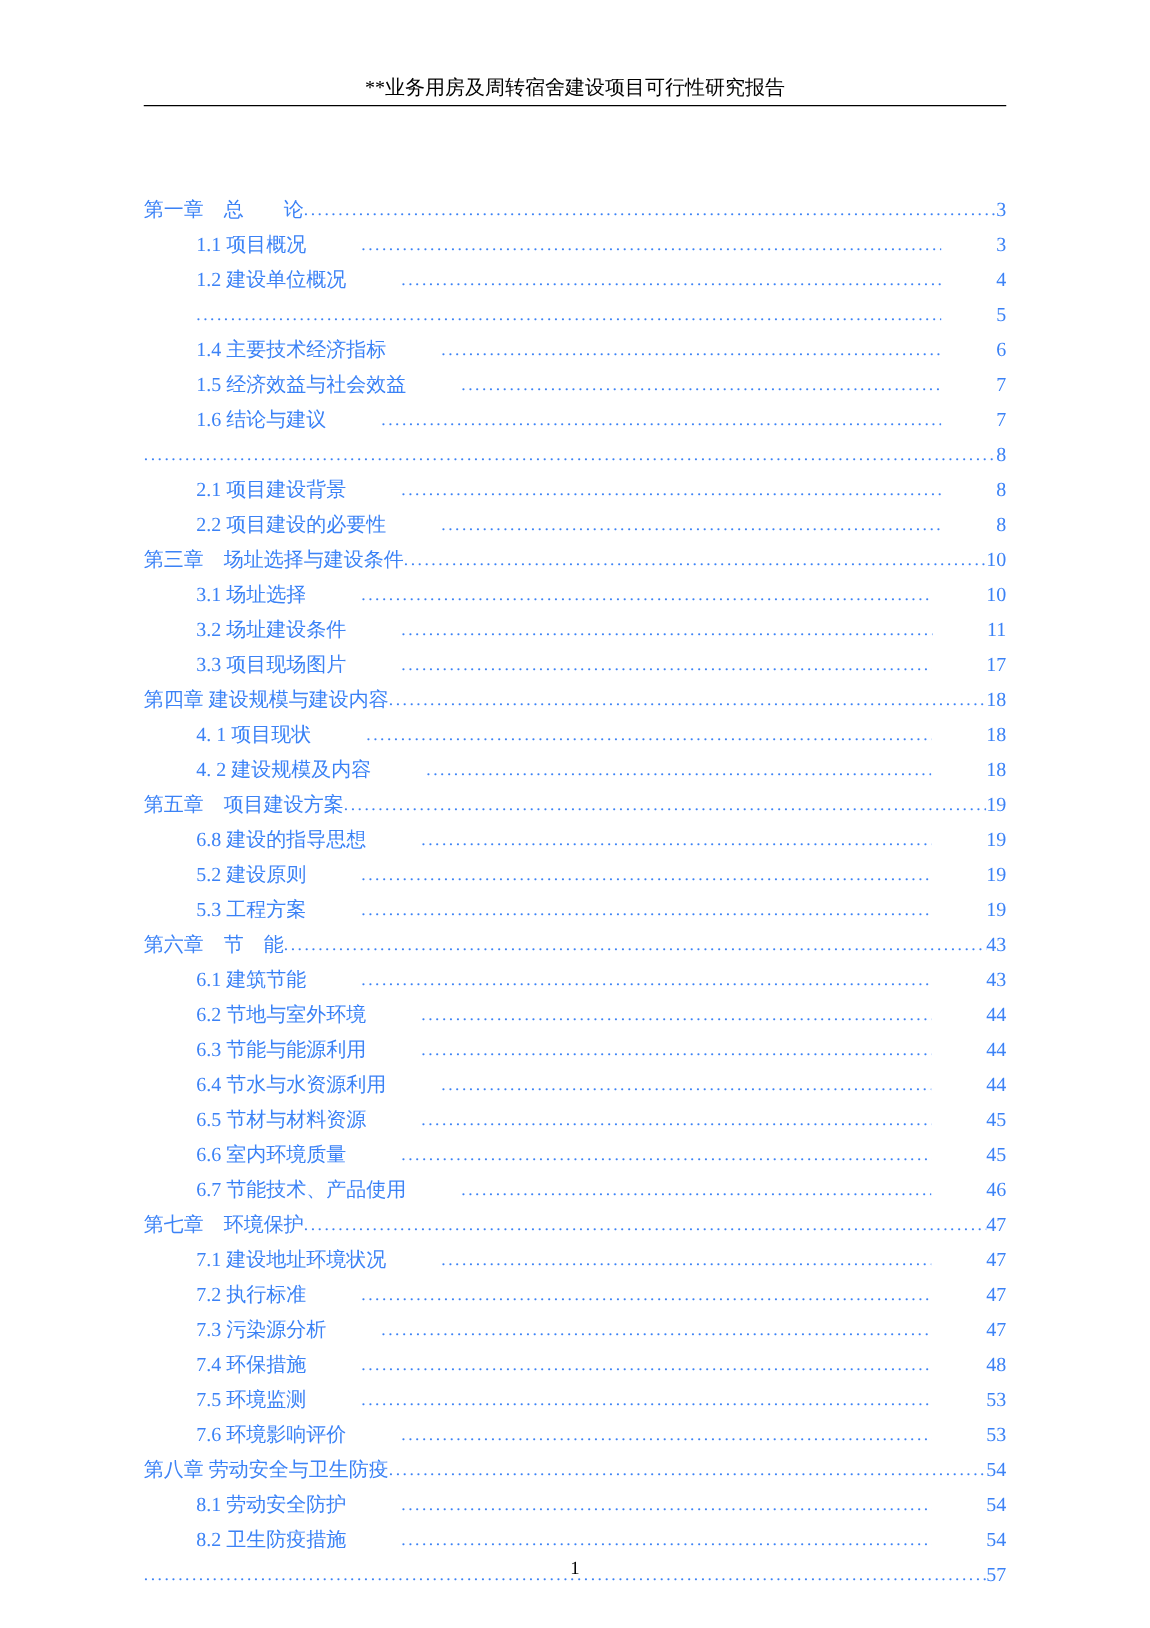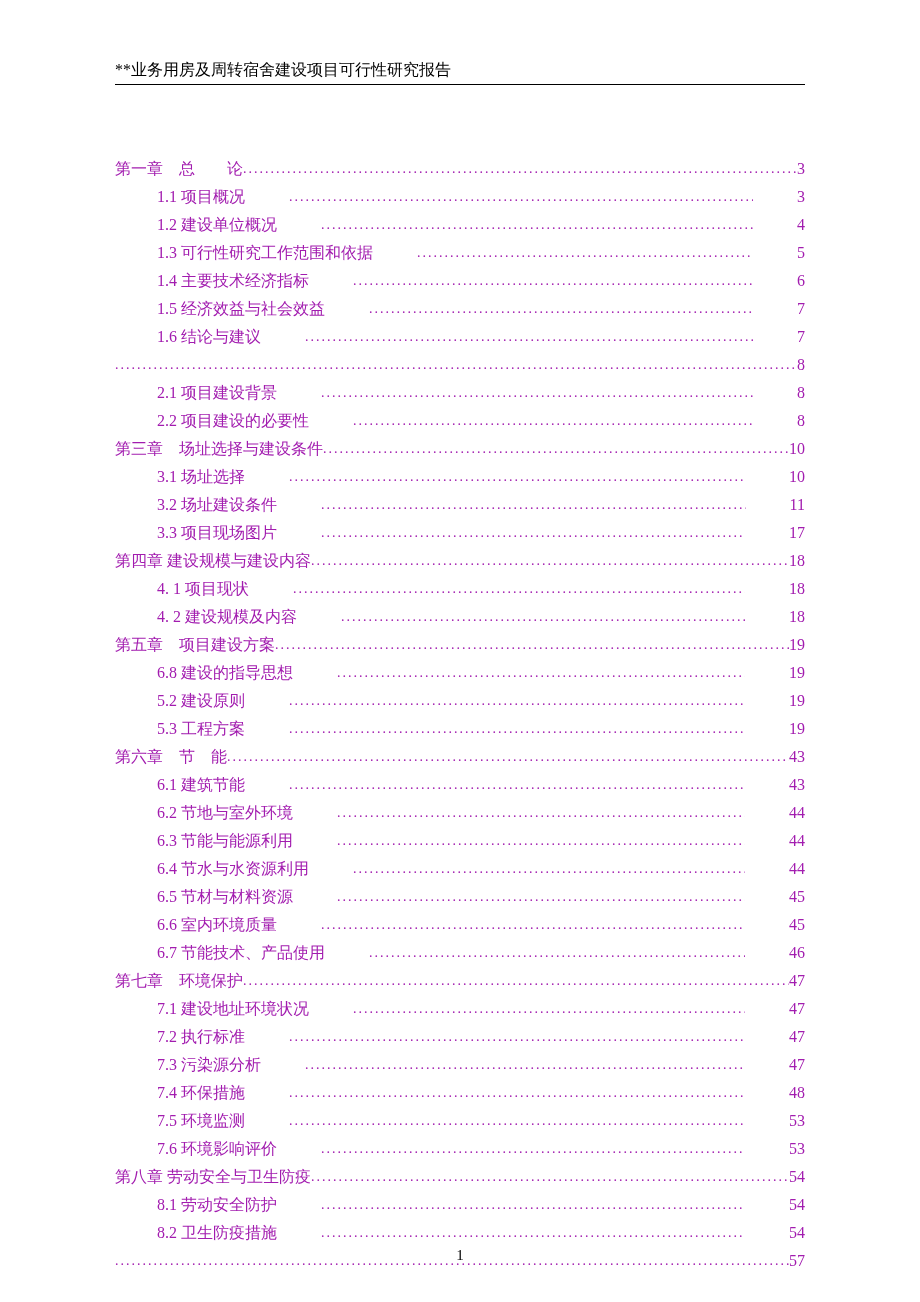--- a/index.html
+++ b/index.html
@@ -8,29 +8,29 @@
       font-family: "SimSun", "宋体", serif;
       width: 920px;
       height: 1302px;
       position: relative;
     }
     .page {
       padding: 60px 115px 40px 115px;
     }
     .header {
       display: flex;
-      justify-content: flex-start;
+      justify-content: center;
       border-bottom: 1.5px solid #000;
       padding-bottom: 3px;
       margin-bottom: 70px;
       font-size: 16px;
     }
     .toc {
       font-size: 16px;
-      color: #a21caf;
+      color: #3b82f6;
     }
     .toc-entry {
       display: flex;
       align-items: baseline;
       line-height: 1.75;
       white-space: nowrap;
     }
     .toc-entry.chapter {
       padding-left: 0;
     }
@@ -86,21 +86,20 @@
         <span class="toc-title">1.1 项目概况</span>
         <span class="toc-leader"></span>
         <span class="toc-page">3</span>
       </div>
       <div class="toc-entry section">
         <span class="toc-title">1.2 建设单位概况</span>
         <span class="toc-leader"></span>
         <span class="toc-page">4</span>
       </div>
       <div class="toc-entry section">
-        <span class="toc-title">1.3 可行性研究工作范围和依据</span>
         <span class="toc-leader"></span>
         <span class="toc-page">5</span>
       </div>
       <div class="toc-entry section">
         <span class="toc-title">1.4 主要技术经济指标</span>
         <span class="toc-leader"></span>
         <span class="toc-page">6</span>
       </div>
       <div class="toc-entry section">
         <span class="toc-title">1.5 经济效益与社会效益</span>

